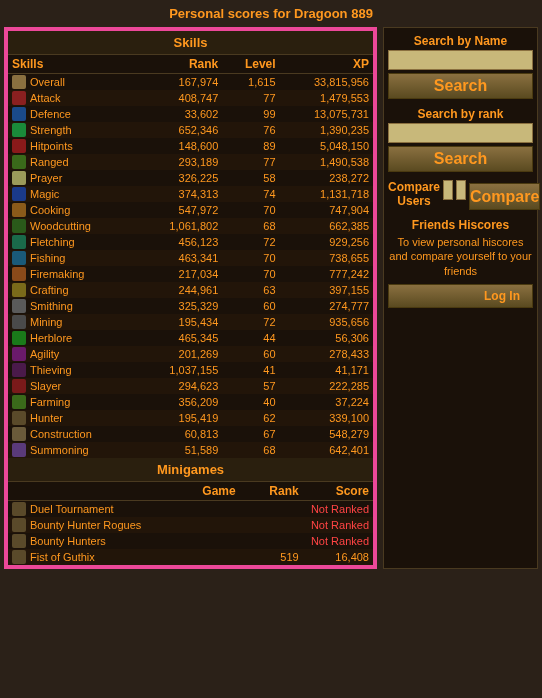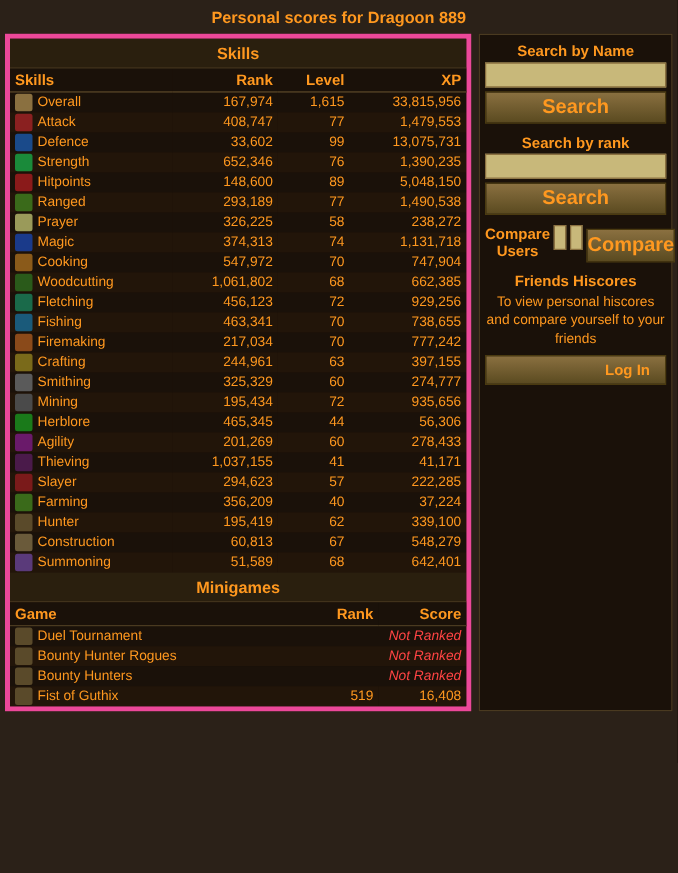--- a/index.html
+++ b/index.html
@@ -139,32 +139,32 @@
       width: 100%;
       border-collapse: collapse;
     }
     .minigames-table th {
       color: #ff981f;
       padding: 2px 4px;
       font-size: 12px;
       border-bottom: 1px solid #4a3a20;
       background-color: #1a1109;
     }
-    .minigames-table th:first-child { text-align: left; margin-left: 18px; }
+    .minigames-table th:first-child { text-align: right; margin-left: 18px; }
     .minigames-table th:not(:first-child) { text-align: right; }
     .minigames-table td {
       padding: 1px 4px;
       color: #ff981f;
       font-size: 11px;
     }
     .minigames-table td:first-child { text-align: left; }
     .minigames-table td:not(:first-child) { text-align: right; }
     .minigames-table tr:nth-child(even) { background-color: #221509; }
     .minigames-table tr:nth-child(odd) { background-color: #1a1109; }
-    .not-ranked { color: #ff4444; font-style: italic; }
+    .not-ranked { color: #ff4444; }
     .icon-box {
       display: inline-block;
       width: 14px;
       height: 14px;
       background-color: #555;
       border-radius: 2px;
       vertical-align: middle;
       margin-right: 2px;
     }
     .icon-overall { background-color: #8a7040; }

